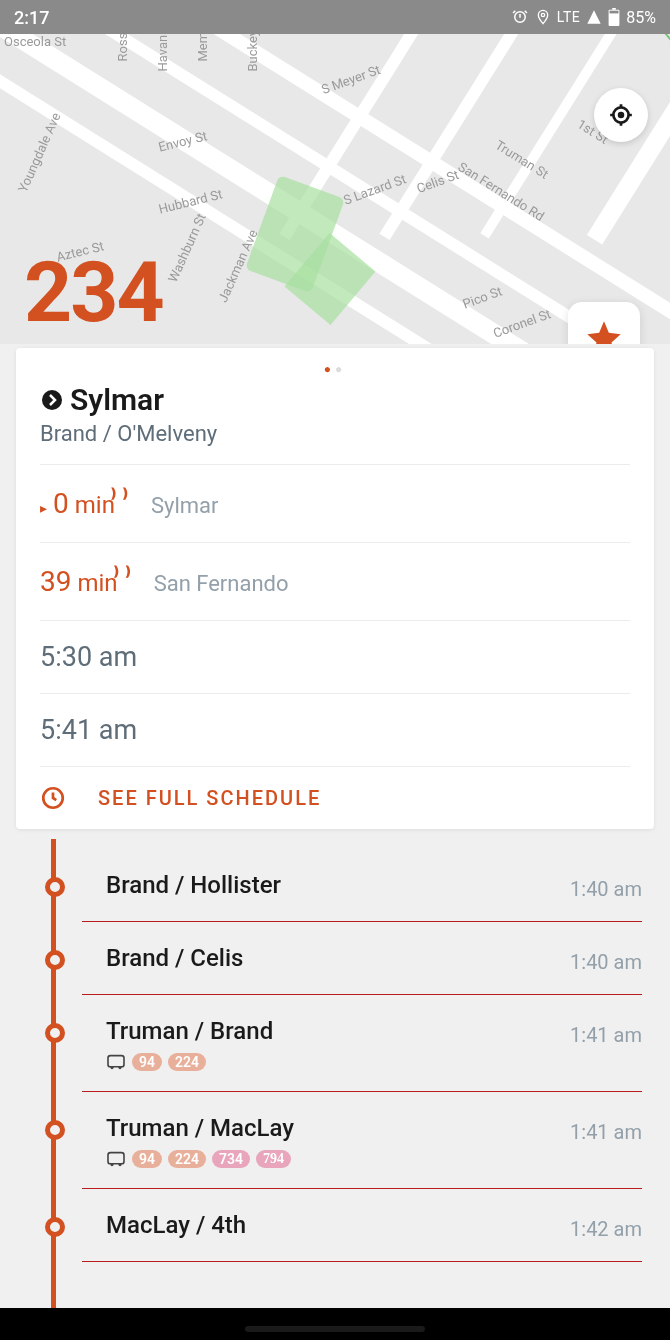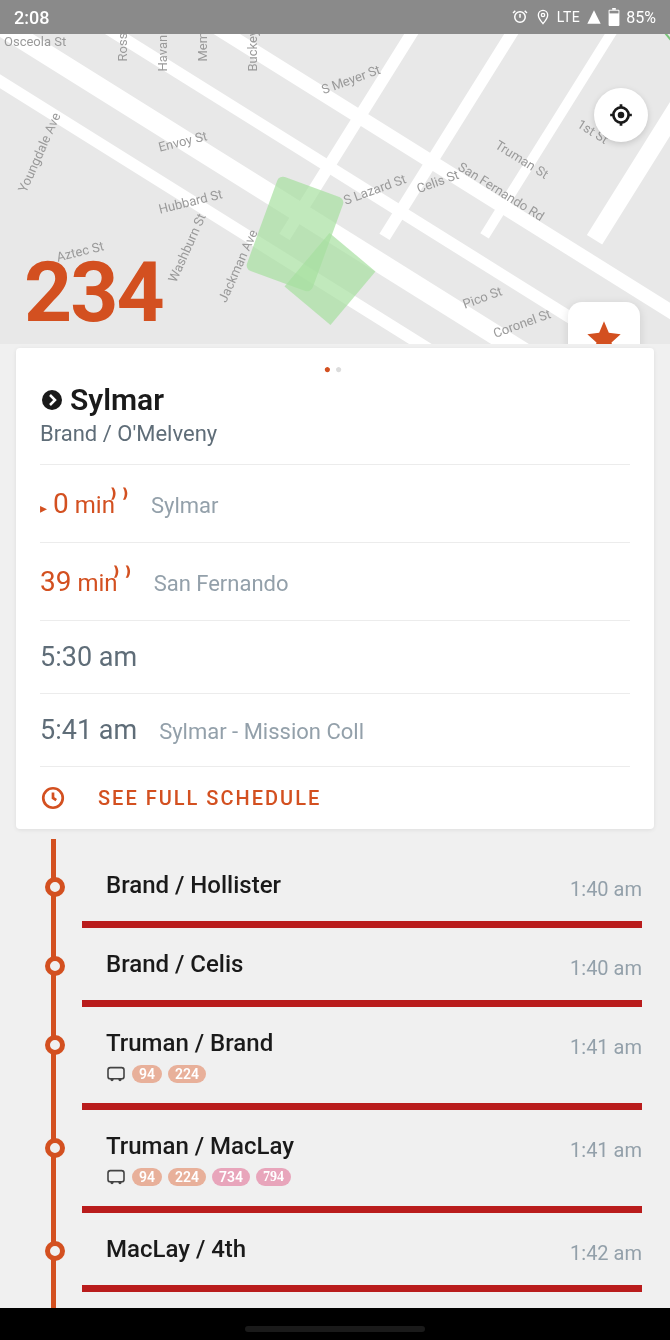--- a/index.html
+++ b/index.html
@@ -49,40 +49,40 @@
   
   .see-full { display: flex; align-items: center; gap: 32px; padding-top: 18px; }
   .see-full-text { color: #d35020; font-size: 20px; letter-spacing: 2px; font-weight: 500; }
   
   
   .stops { padding: 20px 28px 0 28px; }
   .stop-item { display: flex; align-items: flex-start; position: relative; }
   .line-col { width: 54px; display: flex; flex-direction: column; align-items: center; position: relative; }
   .vline { position: absolute; width: 5px; background: #d35020; left: 24px; top: 0; bottom: 0; }
   .node { width: 20px; height: 20px; border: 5px solid #d35020; background: #f0f0f0; border-radius: 50%; position: relative; z-index: 2; margin-top: 28px; }
-  .stop-body { flex: 1; padding: 22px 0 20px 24px; border-bottom: 7px solid #b91c1c; display: flex; align-items: flex-start; }
+  .stop-body { flex: 1; padding: 22px 0 20px 24px; border-bottom: 1px solid #b91c1c; display: flex; align-items: flex-start; }
   .stop-info { flex: 1; }
   .stop-title { font-size: 24px; font-weight: 500; color: #1a1a1a; }
   .stop-badges { display: flex; align-items: center; gap: 6px; margin-top: 8px; }
   .bus-ic { width: 20px; height: 16px; }
   .badge { font-size: 14px; font-weight: 600; padding: 1px 7px; border-radius: 9px; color: #fff; }
   .badge.b94 { background: #e8b09a; }
   .badge.b224 { background: #e8b09a; }
   .badge.b734 { background: #e8a5bb; }
   .badge.b794 { background: #e8a5bb; font-family: Liberation Serif, serif; }
   .stop-time { color: #93a0aa; font-size: 20px; padding-top: 6px; }
   
   .nav-pill { position: absolute; bottom: 8px; left: 50%; transform: translateX(-50%); width: 180px; height: 6px; background: #1a1a1a; border-radius: 3px; }
   .black-bar { position: absolute; bottom: 0; left: 0; right: 0; height: 32px; background: #000; }
 </style>
 </head>
 <body>
 
 <div class="status-bar">
-  <div class="status-left">2:08</div>
+  <div class="status-left">2:17</div>
   <div class="status-right">
     <svg width="18" height="18" viewBox="0 0 24 24">
         <path d="M12 4a8 8 0 108 8 8 8 0 00-8-8zm0 14a6 6 0 116-6 6 6 0 01-6 6zM5 3L2 6l1.4 1.4L6.4 4.4zM19 3l-1.4 1.4 3 3L22 6zM11 8h2v5h-2z"></path>
       </svg>
     <svg width="16" height="18" viewBox="0 0 24 24">
         <path d="M12 2a7 7 0 00-7 7c0 5 7 13 7 13s7-8 7-13a7 7 0 00-7-7zm0 9.5A2.5 2.5 0 1114.5 9 2.5 2.5 0 0112 11.5z" fill="none" stroke="#fff" stroke-width="2"></path>
       </svg>
     <span class="lte">LTE</span>
     <svg width="16" height="16" viewBox="0 0 24 24">
         <path d="M2 22h20L12 2z"></path>
@@ -177,21 +177,20 @@
         </div>
         <div class="arr-dest">San Fernando</div>
       </div>
     </div>
   <div id="scheduled-container">
       <div class="sched-row">
         <div class="sched-time">5:30 am</div>
       </div>
       <div class="sched-row">
         <div class="sched-time">5:41 am</div>
-        <div class="sched-dest">Sylmar - Mission Coll</div>
       </div>
     </div>
 
   <div class="see-full">
     <svg width="26" height="26" viewBox="0 0 24 24">
         <circle cx="12" cy="12" r="9" fill="none" stroke="#d35020" stroke-width="2.5"></circle>
         <path d="M12 7v5l3 2" fill="none" stroke="#d35020" stroke-width="2.5"></path>
       </svg>
     <span class="see-full-text">SEE FULL SCHEDULE</span>
   </div>

